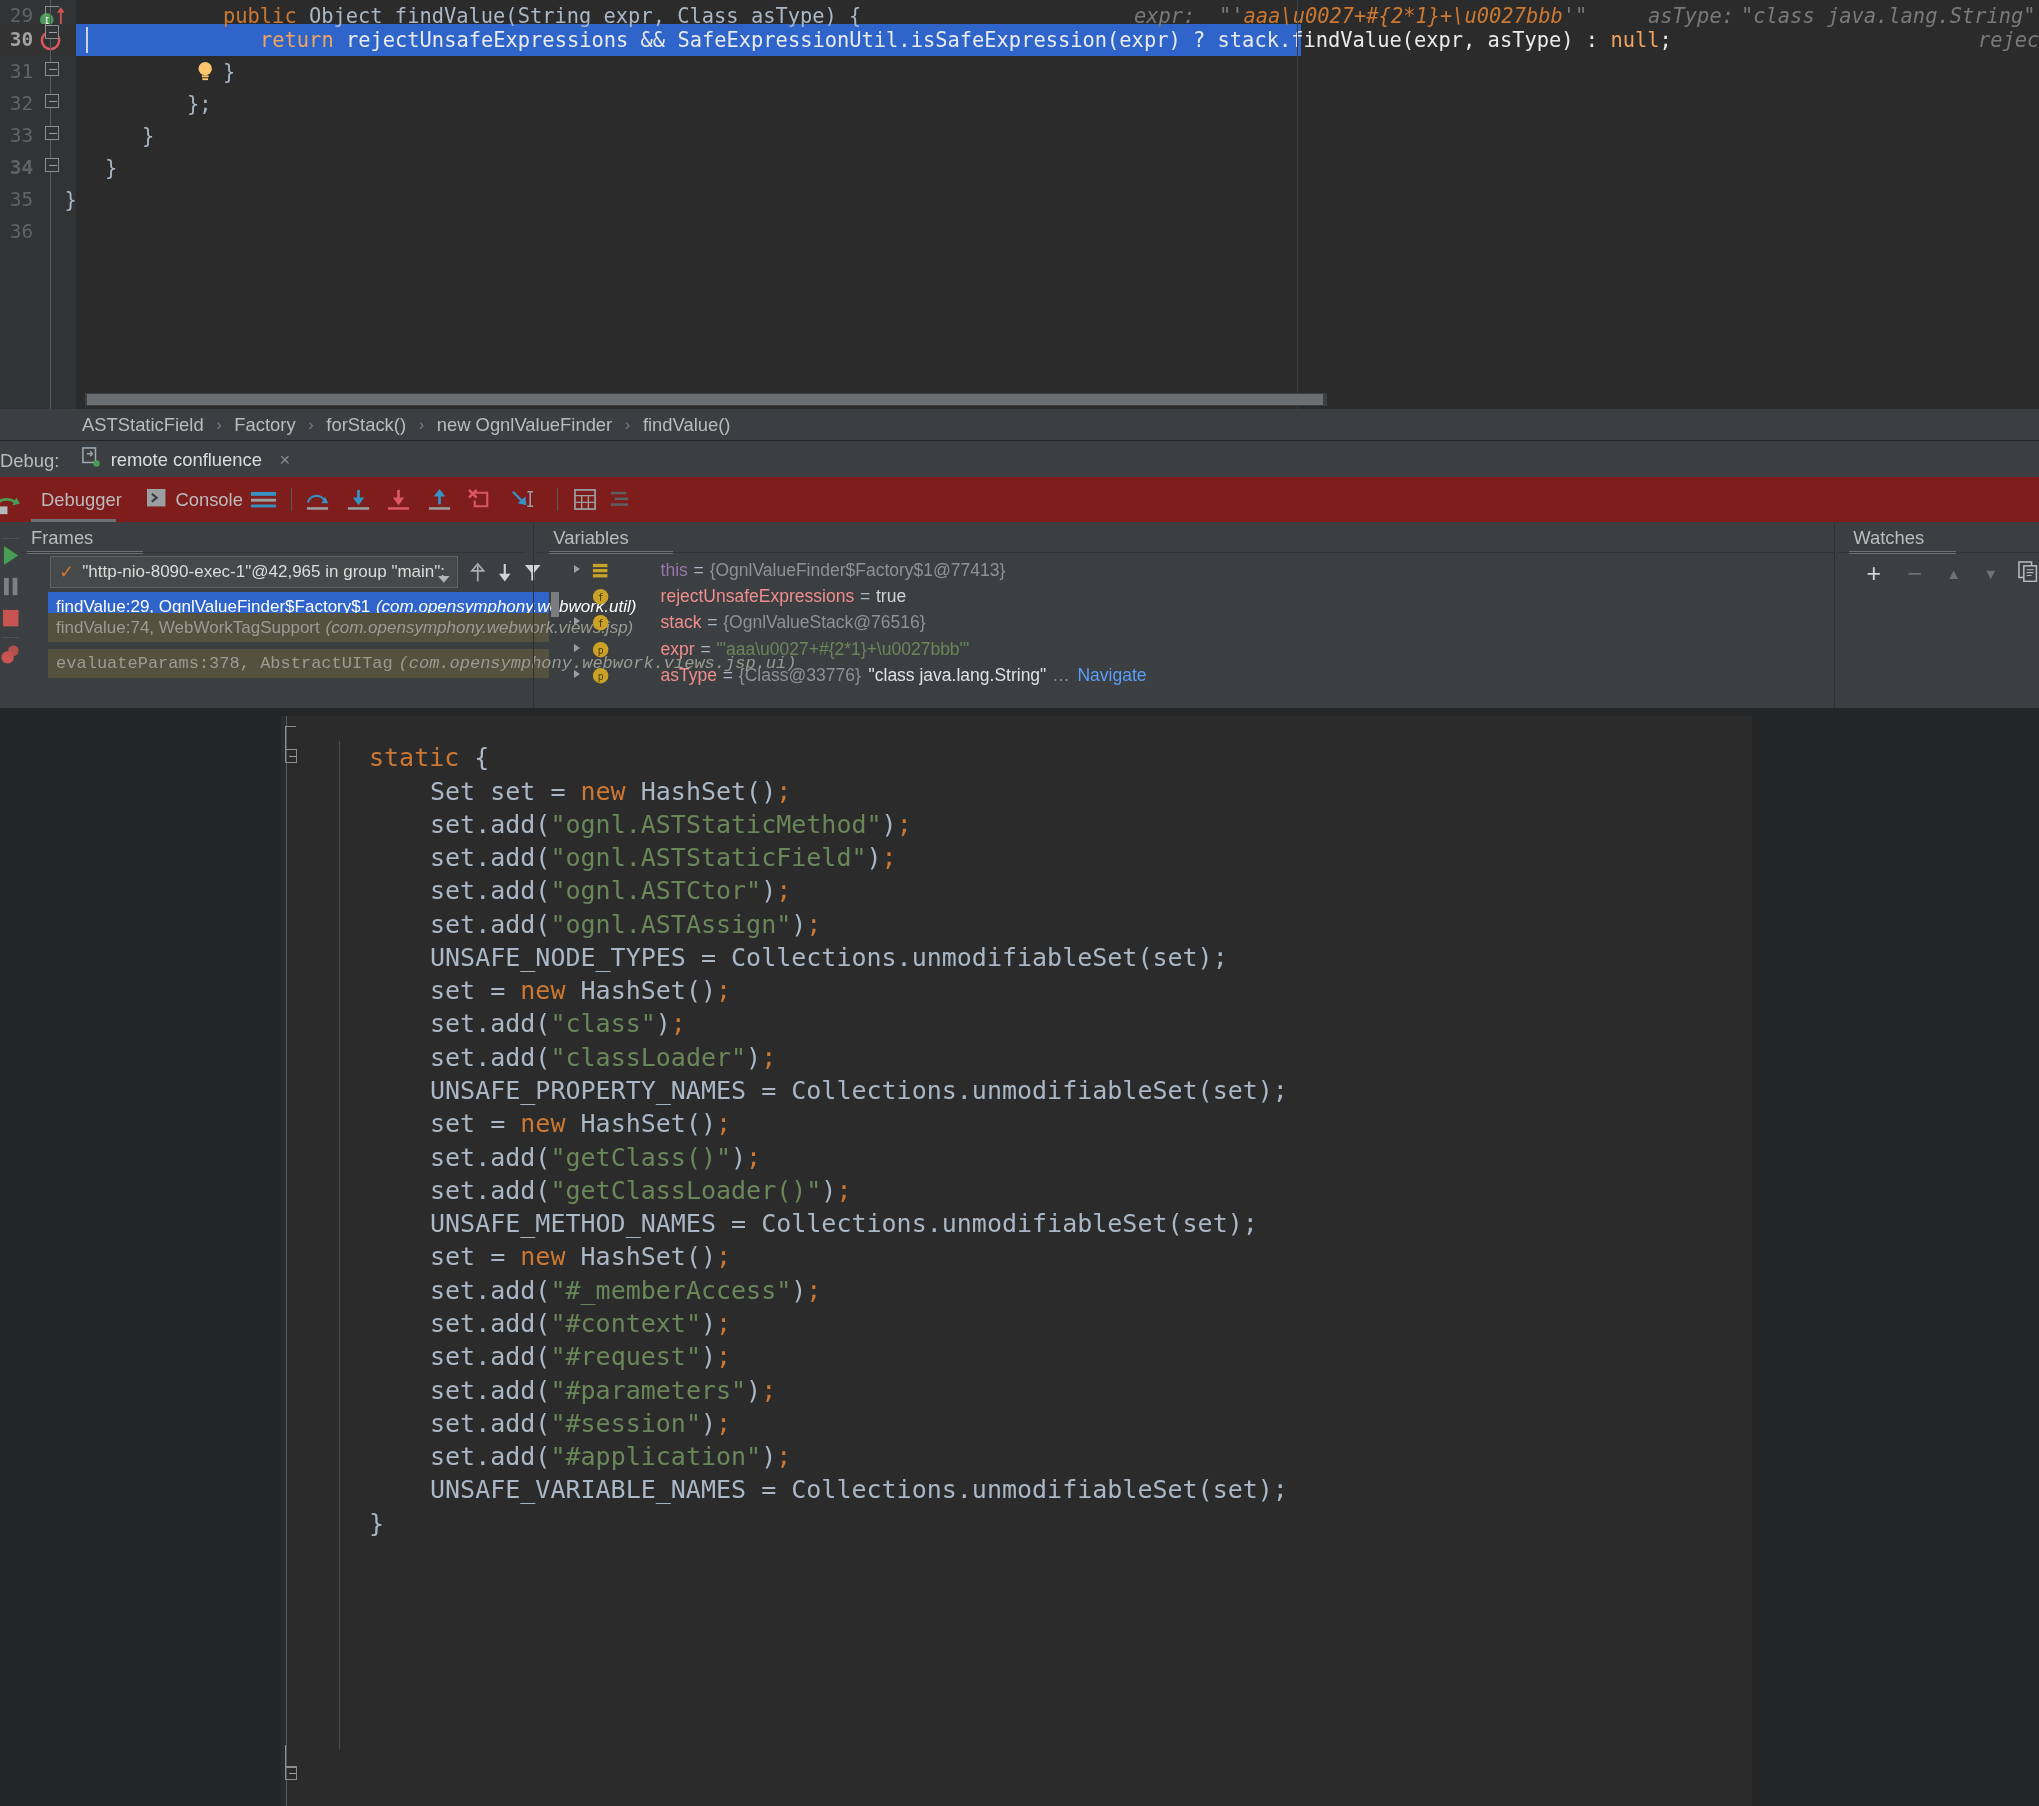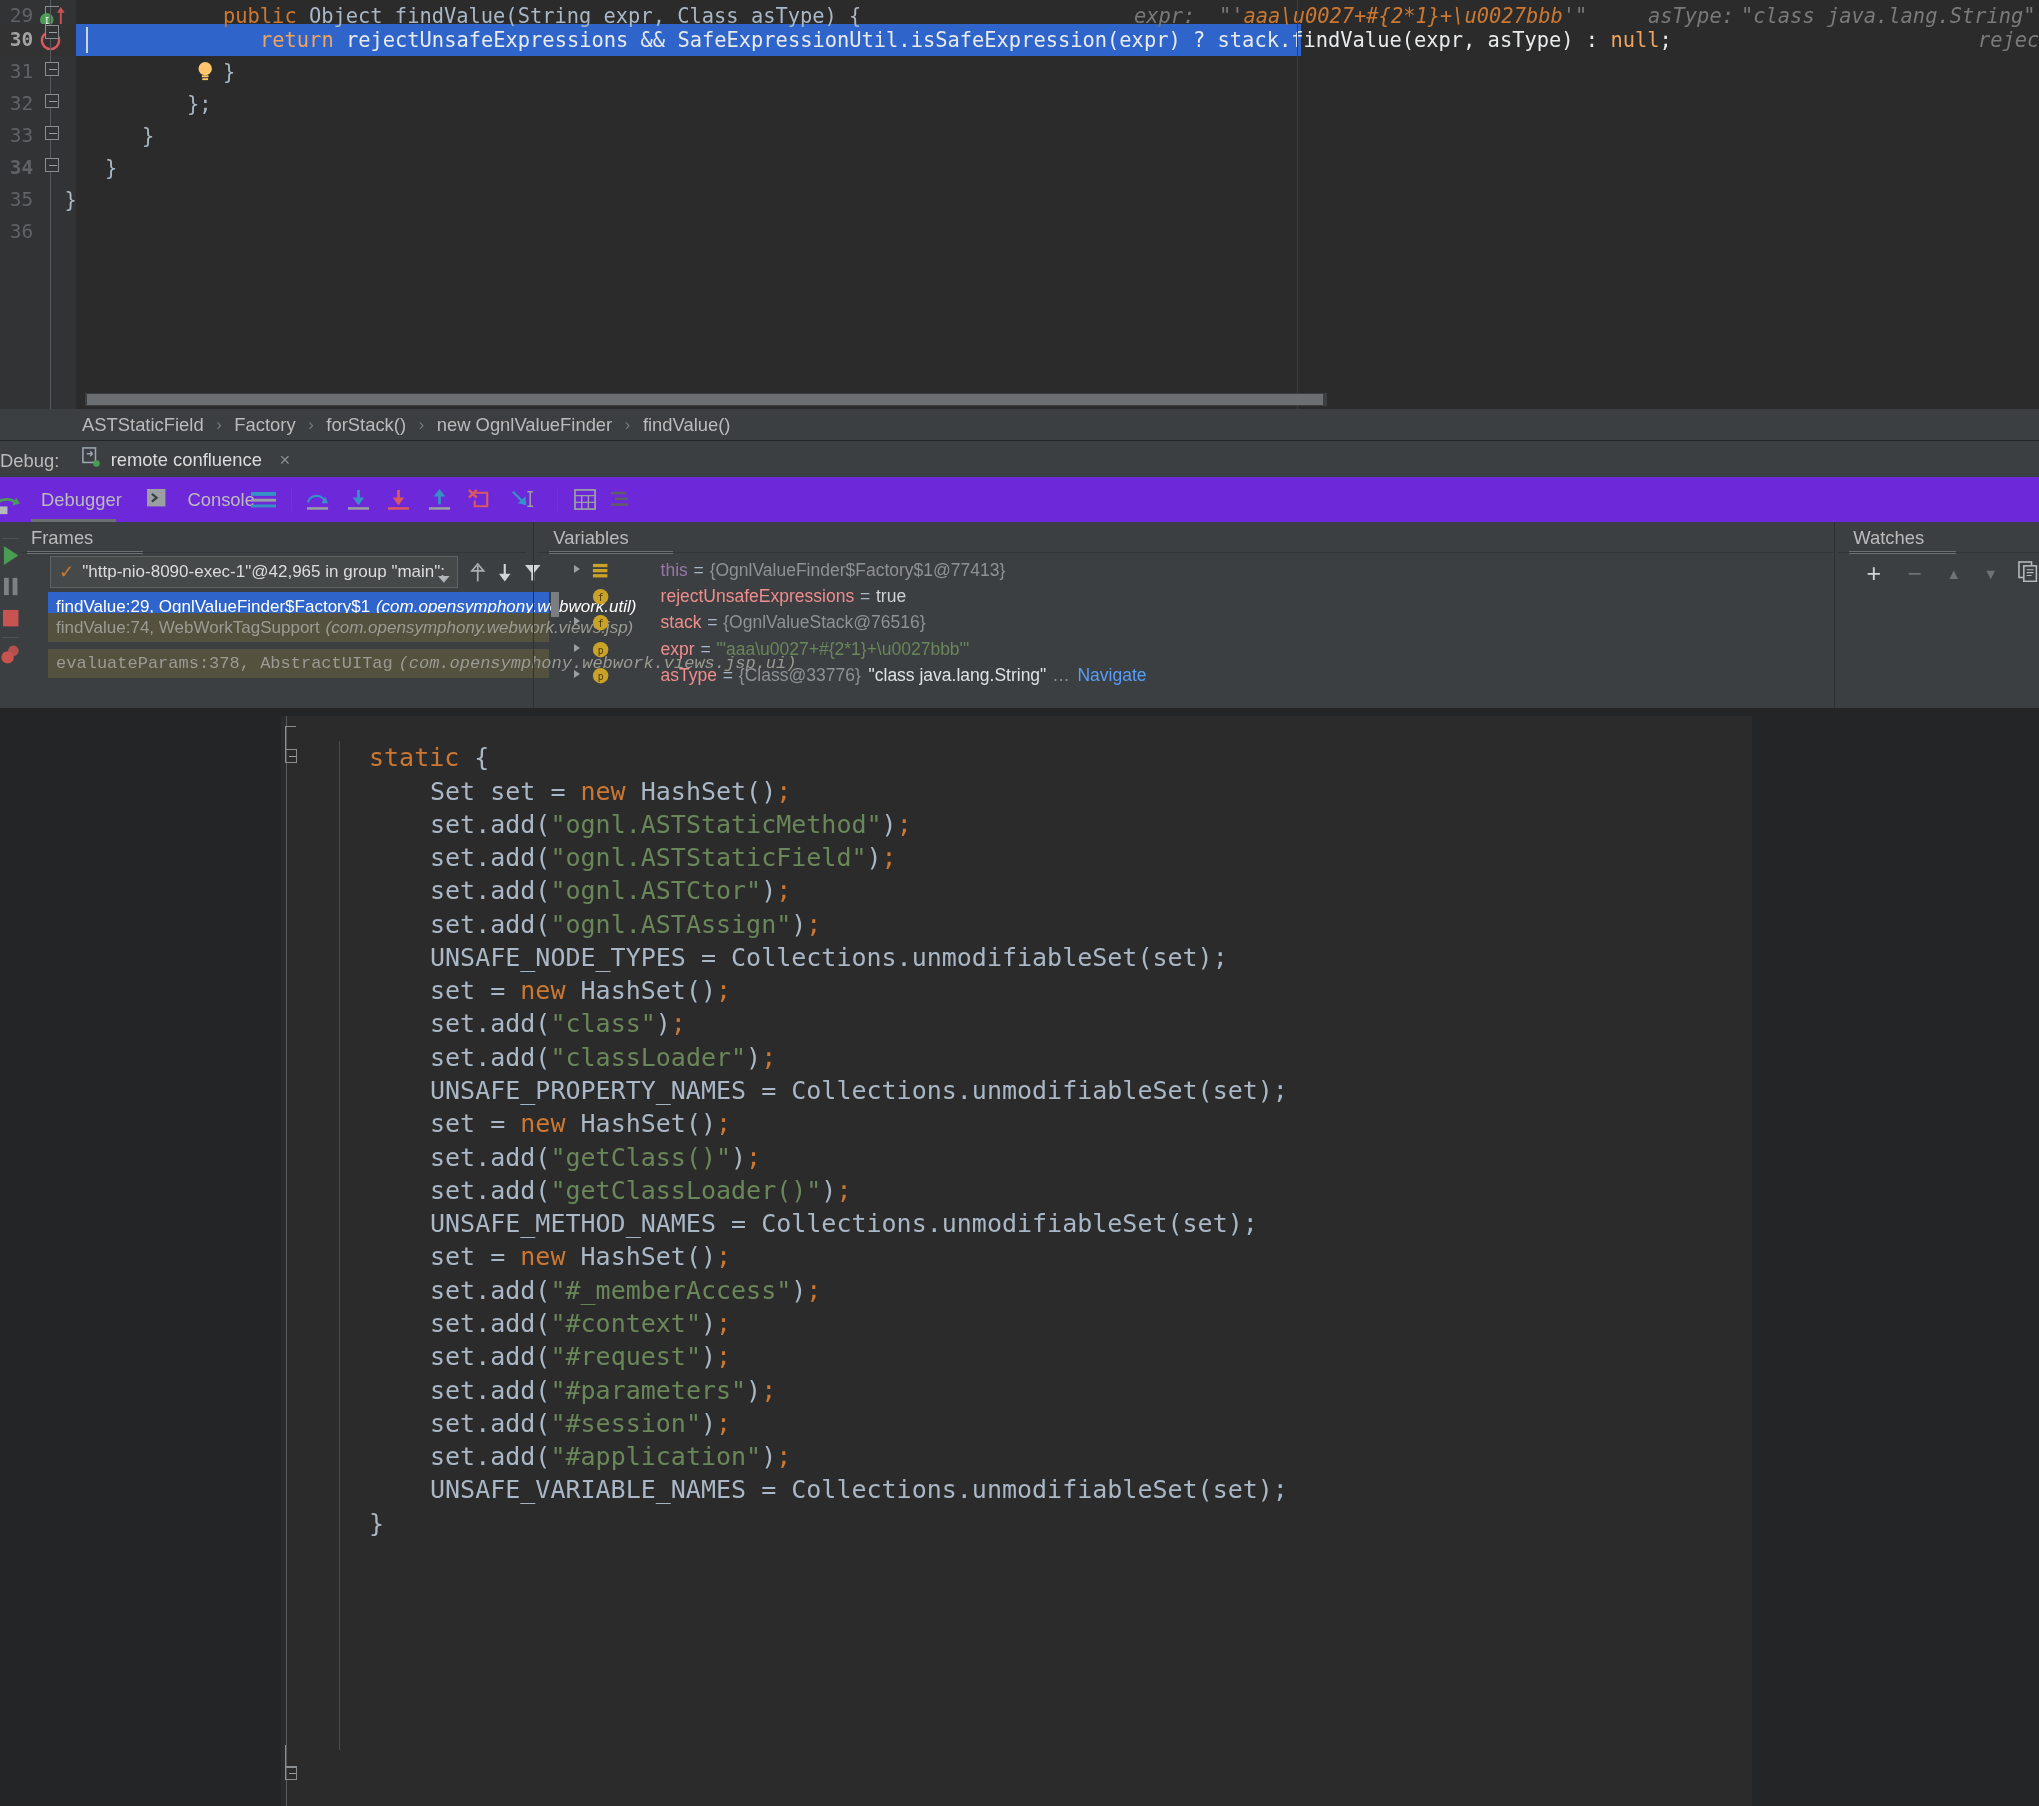--- a/index.html
+++ b/index.html
@@ -103,21 +103,21 @@
   .debug-label { position:absolute; left:0; top:8.7px; color:#bbbbbb; }
   .debug-tab {
     position:absolute; left:70px; top:0; height:37px; display:flex;
     align-items:center; gap:9.7px; padding:0 9.7px;
   }
   .tabclose { color:#888c8e; font-size:18.4px; margin-left:7.8px; }
 
   
   .dbg-toolbar {
     position:absolute; left:0; top:477px; width:2040px; height:45px;
-    background:#6d28d9;
+    background:#7f1d1d;
   }
   .tb-item { position:absolute; top:0; height:45px; display:flex; align-items:center; }
   .tb-text { color:#bbbbbb; font-size:18.4px; }
   .tb-div { position:absolute; top:10.7px; width:1px; height:23px; background:#555a5c; }
   .tab-underline2 { position:absolute; left:31px; top:42px; width:85px; height:2.9px; background:#6b7173; }
 
   
   .left-rail {
     position:absolute; left:0; top:522px; width:21.3px; height:186px;
     background:#3c3f41;
@@ -338,21 +338,21 @@
     <div class="debug-tab ul"></div>
   </div>
 
   <div class="dbg-toolbar">
 
     <div class="tb-item" style="left:41px;">
       <span class="tb-text">Debugger</span>
     </div>
     <div class="tab-underline2"></div>
 
-    <div class="tb-item" style="left:147px; gap:21px;">
+    <div class="tb-item" style="left:147px; gap:9px;">
       <span>
         <svg width="19.4" height="19.4" viewBox="0 0 20 20">
             <rect x="0" y="1" width="19" height="18" fill="#9aa0a2"></rect>
             <path d="M5 6 L10 10 L5 14" stroke="#3c3f41" stroke-width="2.2" fill="none"></path>
           </svg>
       </span>
       <span class="tb-text">Console</span>
     </div>
 
     <div class="tb-item" style="left:250px;">

